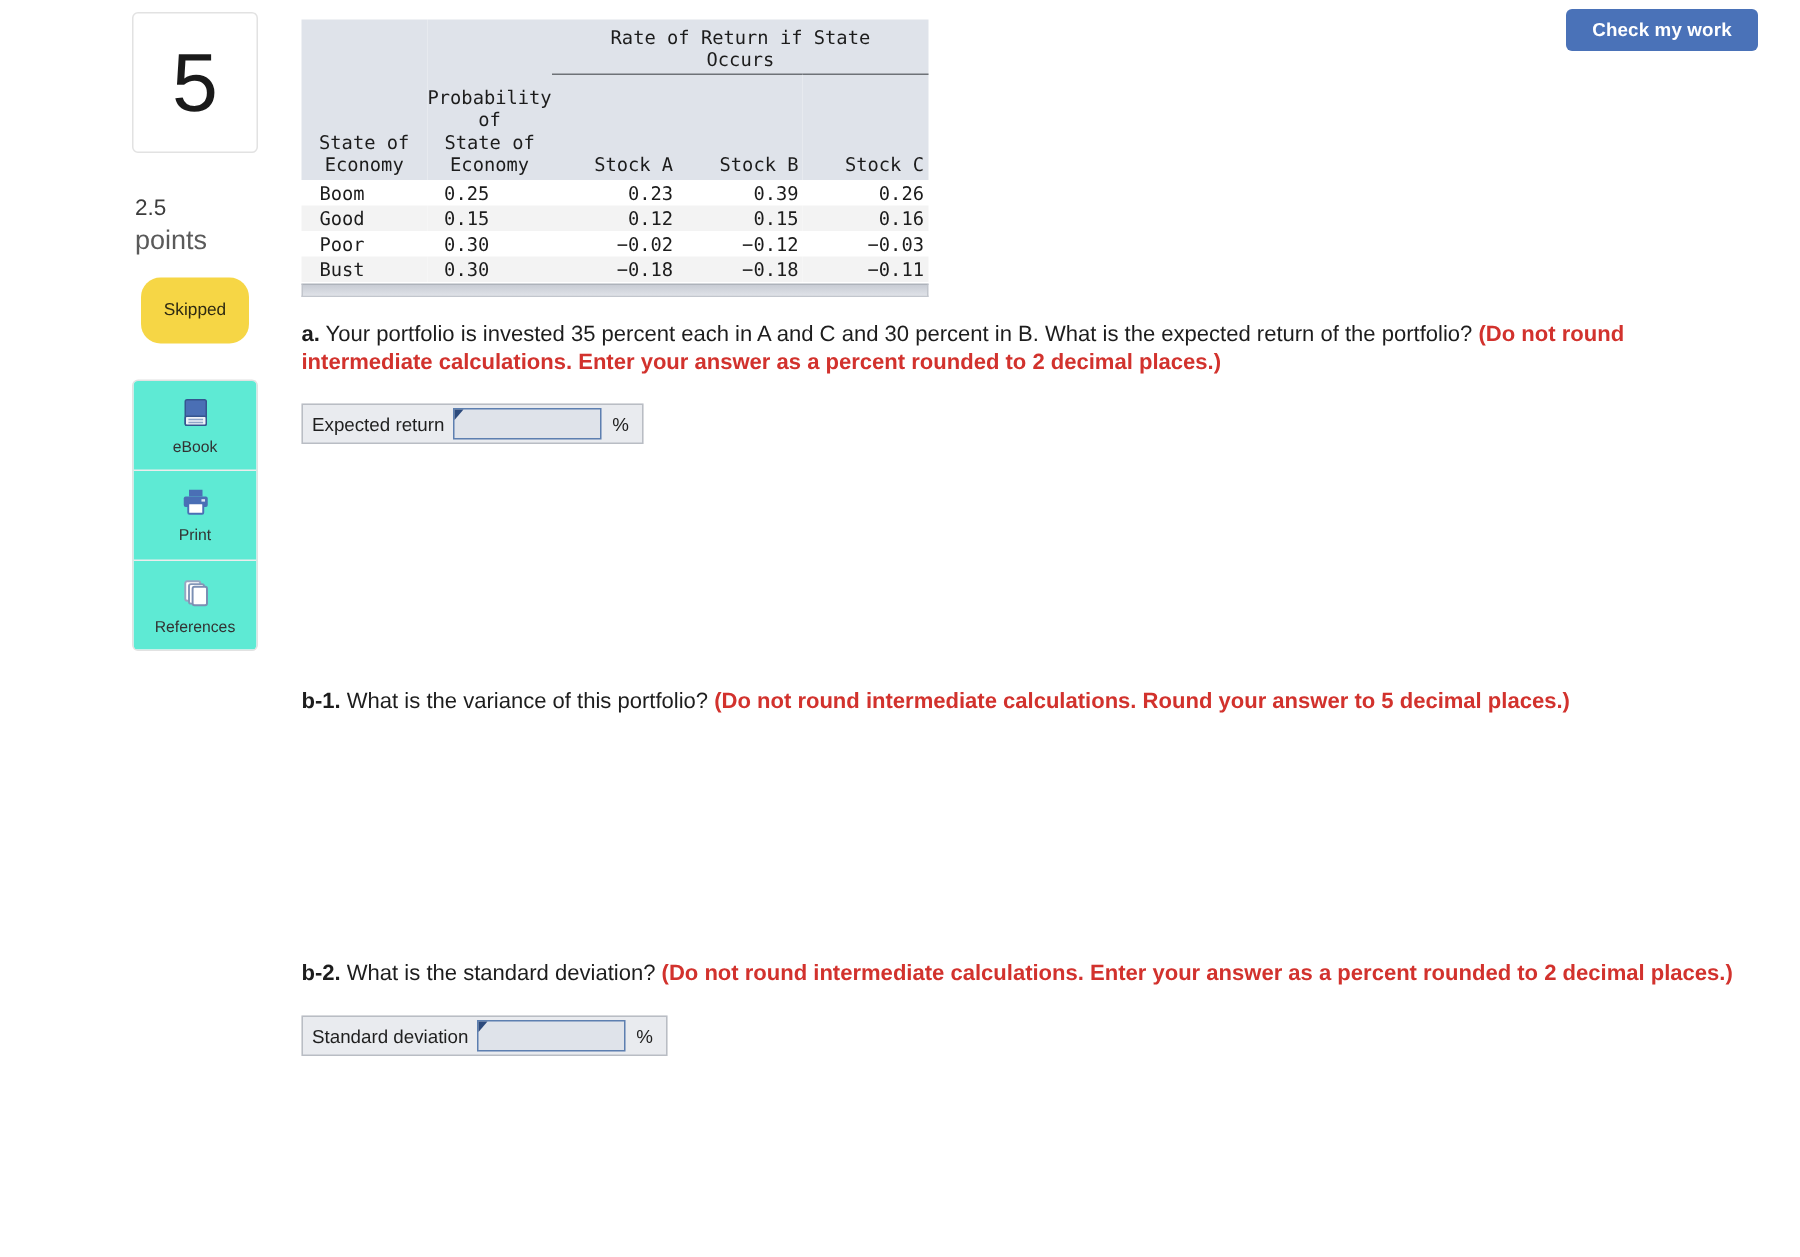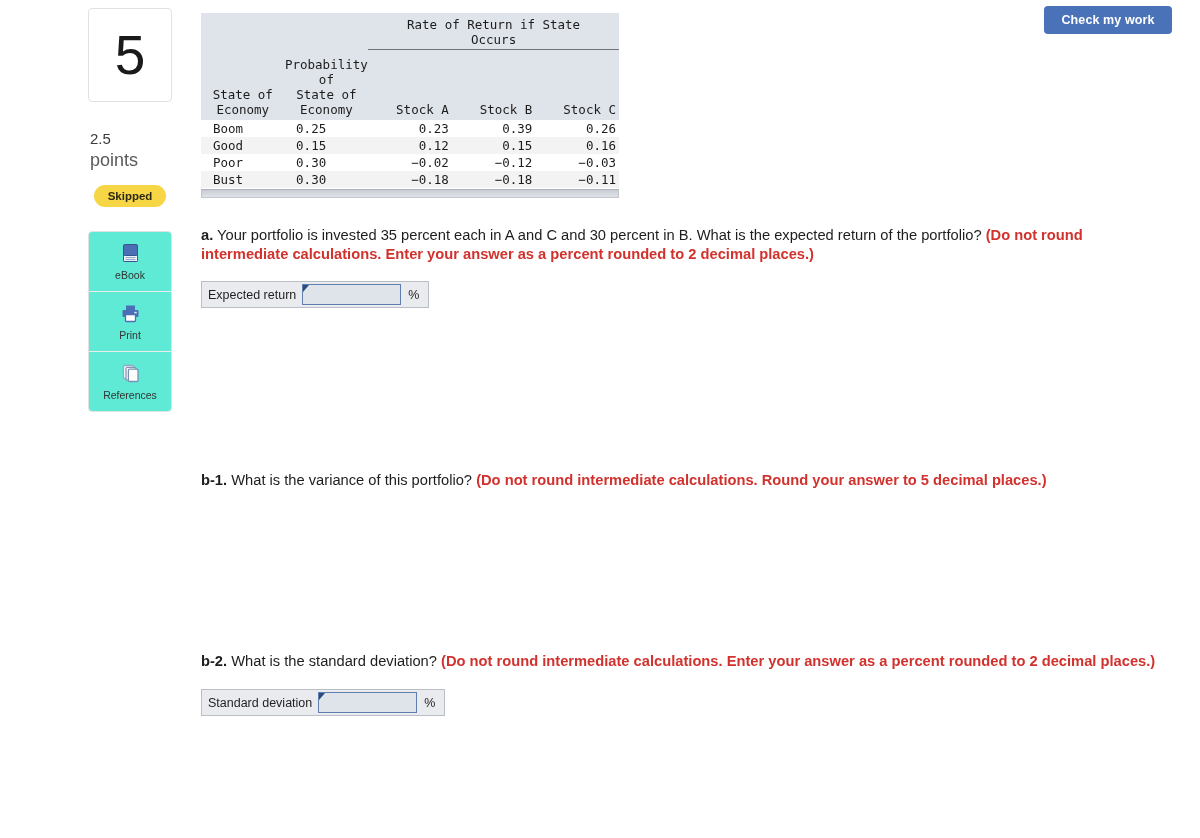--- a/index.html
+++ b/index.html
@@ -72,26 +72,26 @@
   }
   #points-block .pts-label {
     font-size: 18px;
     color: #5a5a5a;
     line-height: 1.3;
     margin-top: 1px;
   }
   #status-badge {
     margin: 13px auto 0 auto;
     width: 72px;
-    height: 22px;
+    height: 44px;
     border-radius: 13px;
     background: #f6d645;
     color: #2e2a12;
     font-size: 11.5px;
-    font-weight: bold;
+    font-weight: normal;
     display: flex;
     align-items: center;
     justify-content: center;
   }
   #tools-card {
     margin-top: 24px;
     overflow: hidden;
   }
   .tool-item {
     height: 59px;
@@ -180,21 +180,21 @@
     border: 1px solid #c2c6cd;
     border-top: 1px solid #aeb3bb;
     box-sizing: border-box;
     margin-top: 1px;
   }
 
   
   .qpart { font-size: 14.7px; line-height: 1.32; color: #1d1d1d; }
   .qpart .tag { font-weight: bold; }
   .qpart .hint { color: #d2322d; font-weight: bold; }
-  #part-a  { margin-top: 28px; width: 930px; }
+  #part-a  { margin-top: 16px; width: 930px; }
   #part-b1 { margin-top: 163px; width: 930px; }
   #part-b2 { margin-top: 161px; width: 960px; }
 
   
   .answer-row {
     display: inline-flex;
     align-items: stretch;
     border: 1px solid #b9bdc4;
     background: #e9ebef;
     padding: 2px;

